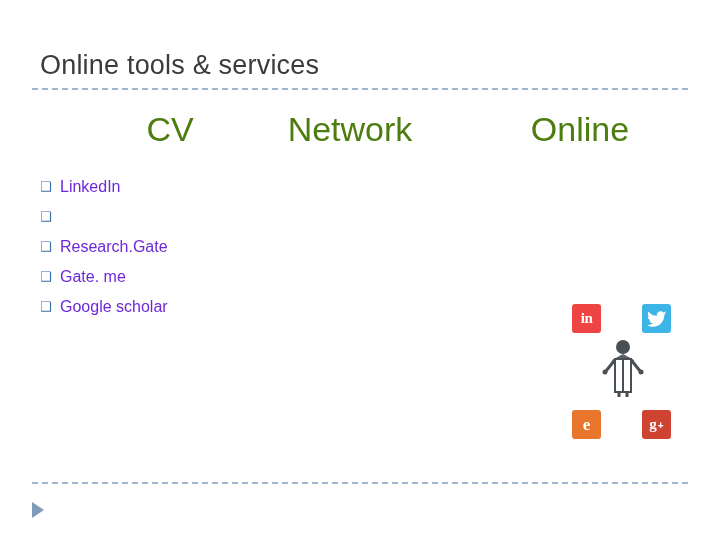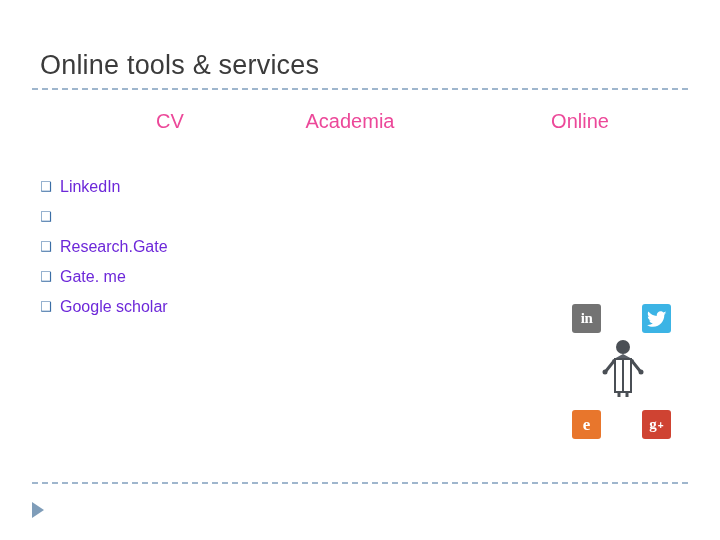--- a/index.html
+++ b/index.html
@@ -41,22 +41,22 @@
     position: absolute;
     left: 32px;
     top: 482px;
     width: 656px;
     height: 0;
     border-top: 2px dashed #9fb6cd;
   }
   .col-head {
     position: absolute;
     top: 110px;
-    font-size: 20px;
-    color: #ec4899;
+    font-size: 34px;
+    color: #4d7c0f;
     text-align: center;
     font-weight: normal;
   }
   .col-head.cv      { left: 60px;  width: 220px; }
   .col-head.network { left: 250px; width: 200px; }
   .col-head.impact  { left: 470px; width: 220px; }
 
   .bullets {
     position: absolute;
     left: 40px;
@@ -91,21 +91,21 @@
     display: flex;
     align-items: center;
     justify-content: center;
     color: #ffffff;
     font-weight: bold;
     overflow: hidden;
   }
   .tile-linkedin {
     left: 572px;
     top: 304px;
-    background: #737373;
+    background: #ef4444;
     font-size: 15px;
     font-family: "Liberation Serif", serif;
     letter-spacing: -0.5px;
   }
   .tile-twitter {
     left: 642px;
     top: 304px;
     background: #3cb4e5;
     font-size: 17px;
   }
@@ -152,21 +152,21 @@
 </style>
 </head>
 <body>
 
 <div class="slide">
 
   <div class="title">Online tools &amp; services</div>
   <div class="title-rule"></div>
 
   <div class="col-head cv">CV</div>
-  <div class="col-head network">Academia</div>
+  <div class="col-head network">Network</div>
   <div class="col-head impact">Online</div>
 
   <div class="bullets">
     <div class="bullet-row">
       <span class="bullet-mark">❑</span>
       <span class="bullet-text">LinkedIn</span>
     </div>
     <div class="bullet-row">
       <span class="bullet-mark">❑</span>
     </div>

